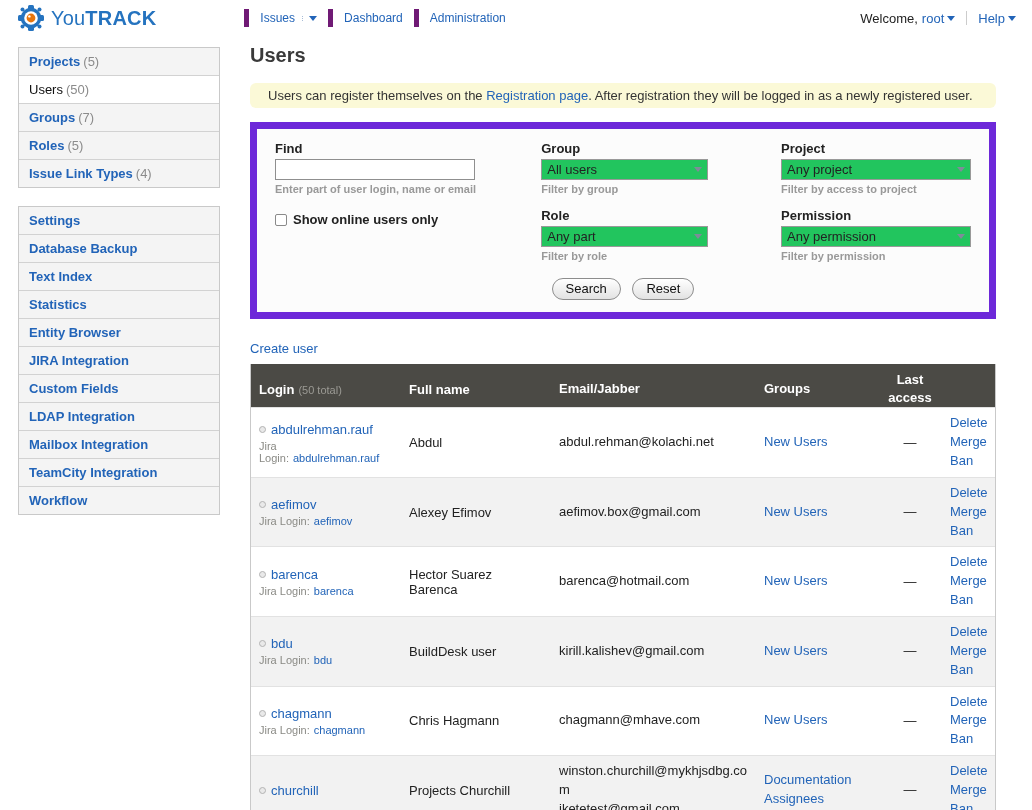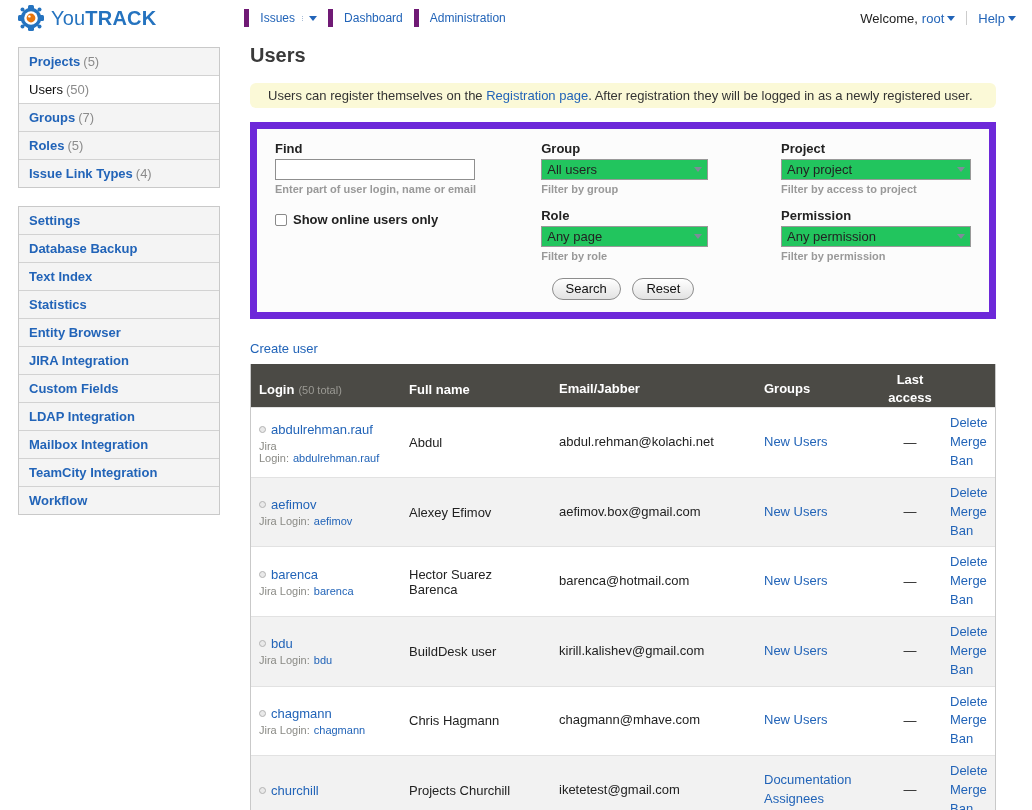--- a/index.html
+++ b/index.html
@@ -190,21 +190,21 @@
             <div class="flabel">Group</div>
             <div class="fselect">
                 <span>All users</span>
                 <span class="sel-arrow"></span>
               </div>
             <div class="fhint">Filter by group</div>
           </div>
           <div class="ffield">
             <div class="flabel">Role</div>
             <div class="fselect">
-                <span>Any page</span>
+                <span>Any part</span>
                 <span class="sel-arrow"></span>
               </div>
             <div class="fhint">Filter by role</div>
           </div>
         </div>
         <div class="fcol3">
           <div class="ffield">
             <div class="flabel">Project</div>
             <div class="fselect">
                 <span>Any project</span>
@@ -358,20 +358,21 @@
   <div class="trow alt">
     <div class="cell c-login">
       <div class="login-line">
         <span class="user-dot"></span>
         <a class="login-link">churchill</a>
       </div>
 
     </div>
     <div class="cell c-name">Projects Churchill</div>
     <div class="cell c-email">
+              <div>winston.churchill@mykhjsdbg.com</div>
               <div>iketetest@gmail.com</div>
             </div>
     <div class="cell c-groups"><a>Documentation Assignees</a></div>
     <div class="cell c-last">—</div>
     <div class="cell c-actions">
               <a>Delete</a>
               <a>Merge</a>
               <a>Ban</a>
             </div>
   </div>

